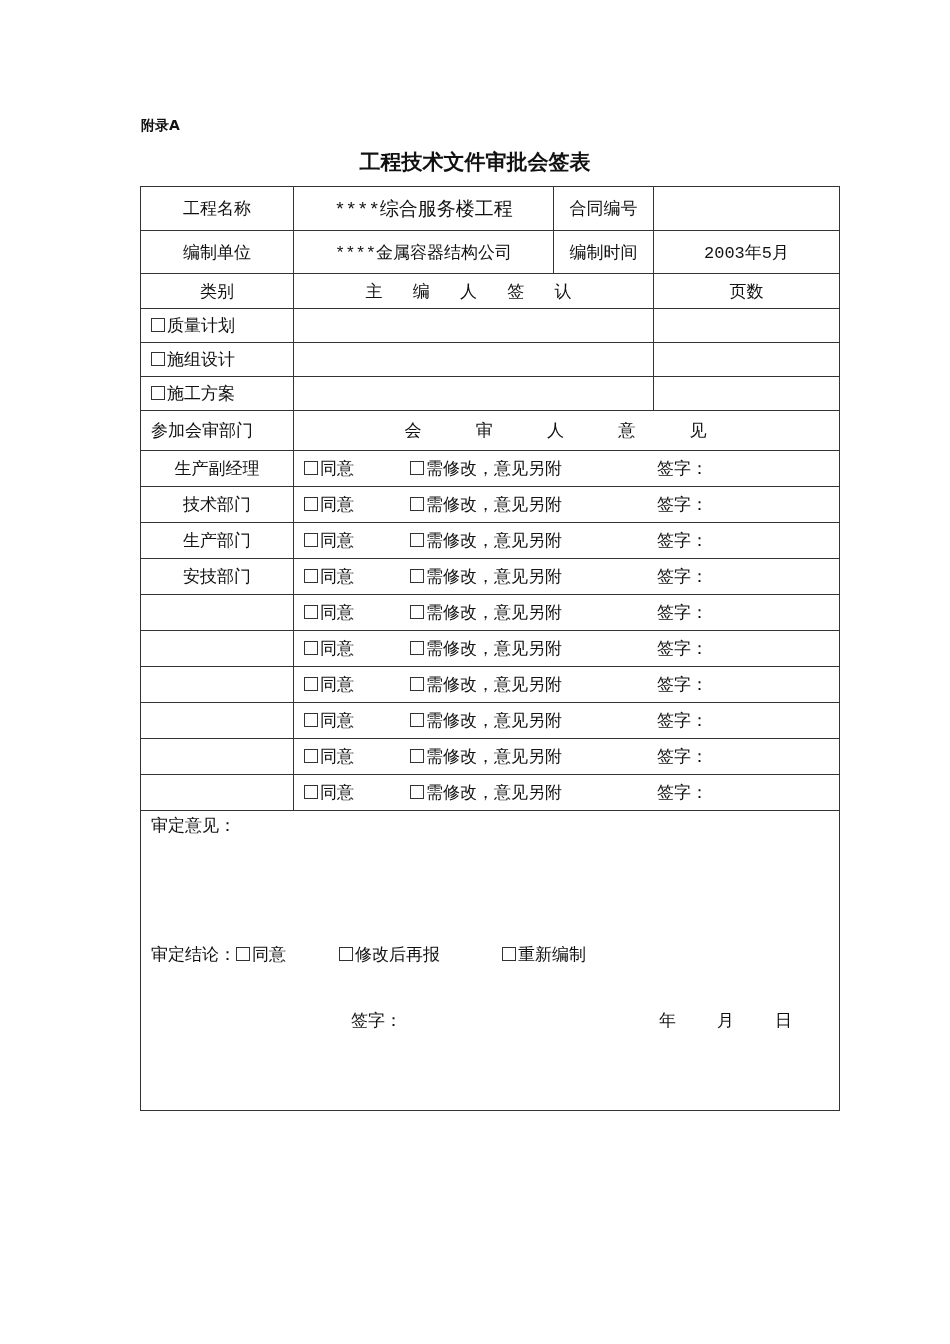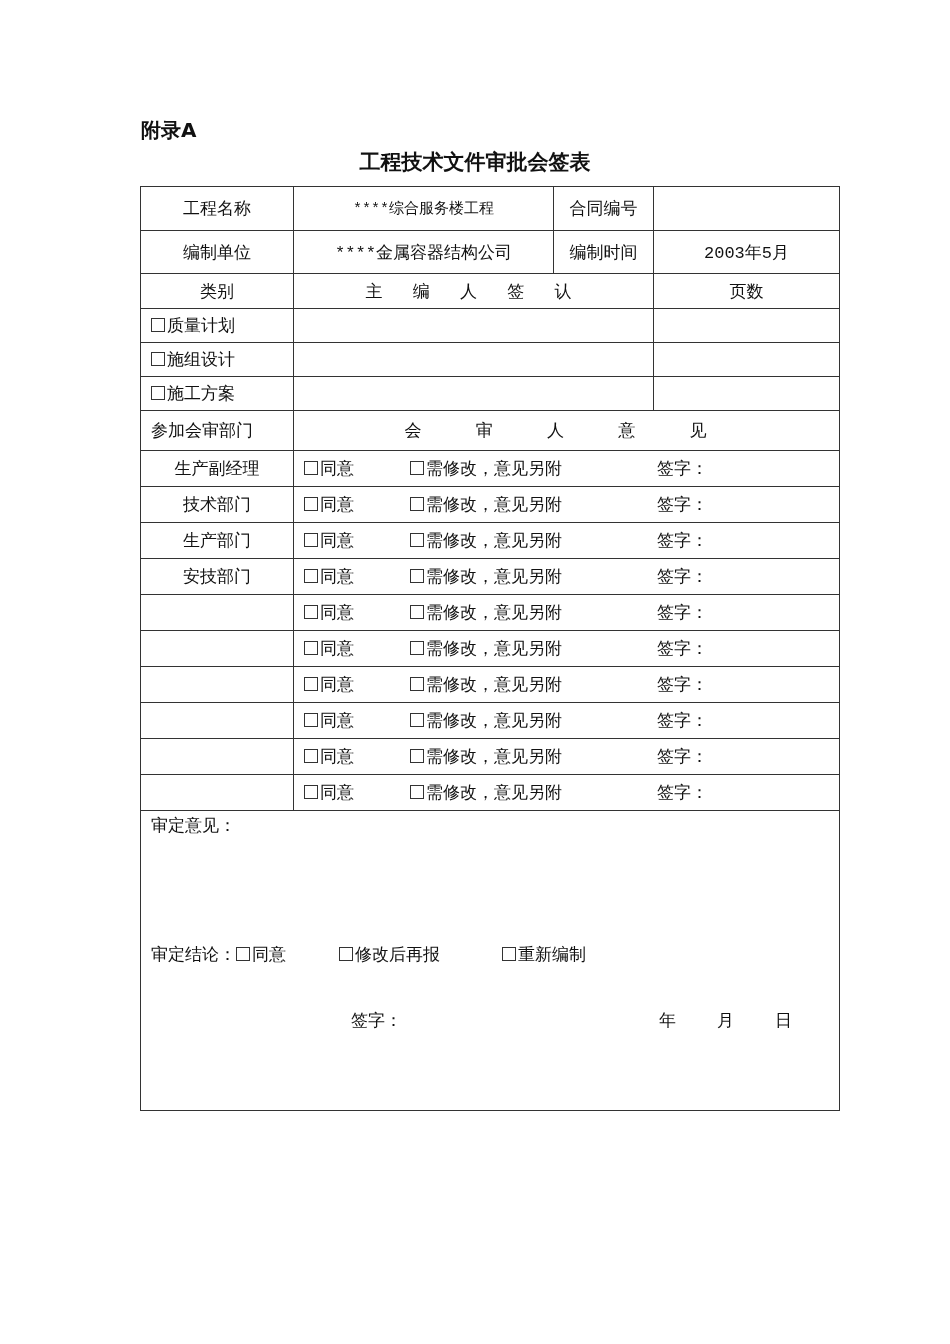--- a/index.html
+++ b/index.html
@@ -1,29 +1,29 @@
 <!DOCTYPE html>
 <html><head>
 <meta charset="utf-8">
 <style>
   html, body { margin:0; padding:0; background:#ffffff; }
   body { width:950px; height:1344px; position:relative; overflow:hidden;
          font-family:"DejaVu Serif","Liberation Serif",serif; color:#111; }
-  .appendix { position:absolute; left:141px; top:117px; font-size:20px; font-weight:bold;
+  .appendix { position:absolute; left:141px; top:117px; font-size:14px; font-weight:bold;
               font-family:"DejaVu Sans","Liberation Sans",sans-serif; }
   .title { position:absolute; left:0; width:950px; top:148px; text-align:center;
            font-size:21px; font-weight:bold; padding-left:0px;
            font-family:"DejaVu Sans","Liberation Sans",sans-serif; }
   .title span { position:relative; left:0px;margin-top:20px; }
   table.form { position:absolute; left:140px; top:186px; width:699px;
                border-collapse:collapse; table-layout:fixed; font-size:17px;font-family:Liberation Mono, monospace; }
   table.form td { border:1.3px solid #333; padding:0; vertical-align:middle; }
   .c { text-align:center; }
   .l { text-align:left; padding-left:10px !important; }
-  .small { font-size:15px; }
+  .small { font-size:19px; }
   .spaced { letter-spacing:10px; }
   .spaced2 { letter-spacing:22px; }
   .op-row { display:flex; align-items:center; padding-left:10px; }
   .op-agree { width:106px; }
   .op-modify { width:247px; }
   .review-cell { vertical-align:top !important; position:relative; height:299px; }
   .review-label { position:absolute; left:10px; top:3px; }
   .conclusion { position:absolute; left:10px; top:132px; display:flex; }
   .conclusion .opt1 { width:103px; }
   .conclusion .opt2 { width:163px; }

